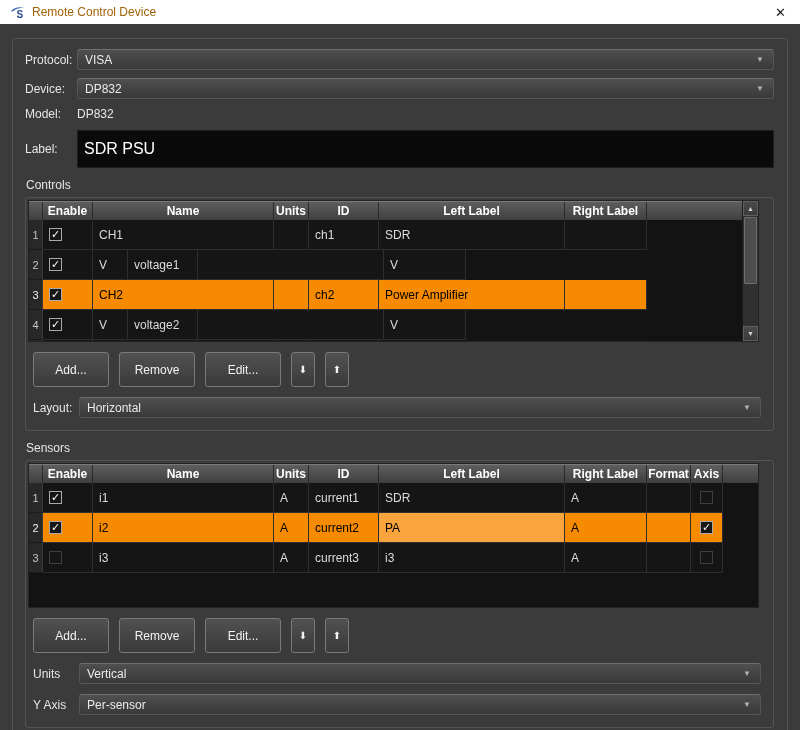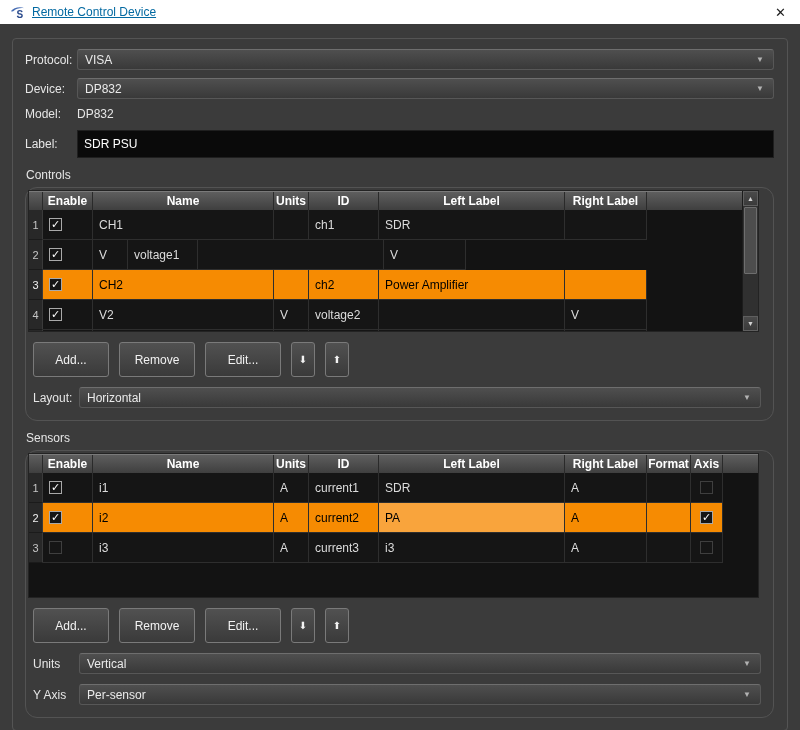--- a/index.html
+++ b/index.html
@@ -1,41 +1,41 @@
 <!DOCTYPE html>
 <html style="--sel: #f68b02; --sel-cur: #f9a43c; --ok-border: #d98b20;"><head>
 <meta charset="utf-8">
 <style>
   html,body{margin:0;padding:0;width:800px;height:730px;overflow:hidden;
     background:#3b3b3b;font-family:"Liberation Sans",sans-serif;font-size:12px;color:#e4e4e4;}
   *{box-sizing:border-box;}
 
   
   .titlebar{height:24px;background:#ffffff;display:flex;align-items:center;padding:0 10px;}
-  .titlebar .title{color:#0369a1;margin-left:6px;font-size:12px;text-decoration:underline;}
+  .titlebar .title{color:#a16207;margin-left:6px;font-size:12px;}
   .close-btn{margin-left:auto;color:#1b1b1b;font-size:13px;line-height:13px;padding:2px 4px;}
 
   
   .outer-frame{margin:14px 12px 0 12px;border:1px solid #545454;border-radius:4px;
     padding:10px 13px 12px 12px;}
 
   
   .frow{display:flex;align-items:center;margin-bottom:8px;}
   .flabel{width:52px;flex:0 0 52px;color:#e6e6e6;}
   .combo{flex:1;height:21px;background:linear-gradient(#4f4f4f,#393939);
     border:1px solid #575757;border-top-color:#6e6e6e;border-radius:3px;
     display:flex;align-items:center;padding:0 9px 0 7px;color:#eaeaea;}
   .combo .arrow{margin-left:auto;color:#b2b2b2;font-size:8px;line-height:8px;}
   .static-value{color:#e6e6e6;}
-  .text-input{flex:1;height:28px;background:#0a0a0a;border:1px solid #1f1f1f;
-    color:#fff;font-family:"Liberation Sans",sans-serif;font-size:12px;padding:0 6px;outline:none;}
+  .text-input{flex:1;height:38px;background:#0a0a0a;border:1px solid #1f1f1f;
+    color:#fff;font-family:"Liberation Sans",sans-serif;font-size:16px;padding:0 6px;outline:none;}
 
   
   .section-label{margin:10px 0 5px 1px;color:#e6e6e6;}
-  .group-box{border:1px solid #535353;border-radius:12px;padding:2px 12px 12px 2px;}
+  .group-box{border:1px solid #535353;border-radius:3px;padding:2px 12px 12px 2px;}
 
   
   .table-widget{width:731px;background:#131313;border:1px solid #232323;display:flex;
     overflow:hidden;}
   .controls-widget{height:142px;}
   .sensors-widget{height:145px;}
   .table-grid{flex:1;overflow:hidden;}
   .trow{display:flex;height:30px;}
   .trow.thead{height:19px;background:linear-gradient(#5e5e5e,#3f3f3f);border-top:1px solid #7a7a7a;}
   .th{display:flex;align-items:center;justify-content:center;font-weight:bold;color:#fff;
@@ -163,21 +163,20 @@
             <div class="td" style="width: 35px; flex: 0 0 35px;"></div>
             <div class="td" style="width: 70px; flex: 0 0 70px;">ch2</div>
             <div class="td" style="width: 186px; flex: 0 0 186px;">Power Amplifier</div>
             <div class="td" style="width: 82px; flex: 0 0 82px;"></div>
           </div>
           <div class="trow">
             <div class="td rownum" style="width: 14px; flex: 0 0 14px;">4</div>
             <div class="td" style="width: 50px; flex: 0 0 50px;">
               <span class="cb checked">✓</span>
             </div>
-            <div class="td" style="width: 181px; flex: 0 0 181px;">V2</div>
             <div class="td" style="width: 35px; flex: 0 0 35px;">V</div>
             <div class="td" style="width: 70px; flex: 0 0 70px;">voltage2</div>
             <div class="td" style="width: 186px; flex: 0 0 186px;"></div>
             <div class="td" style="width: 82px; flex: 0 0 82px;">V</div>
           </div>
           <div class="trow">
             <div class="td rownum" style="width: 14px; flex: 0 0 14px;"></div>
             <div class="td" style="width: 50px; flex: 0 0 50px;"></div>
             <div class="td" style="width: 181px; flex: 0 0 181px;"></div>
             <div class="td" style="width: 35px; flex: 0 0 35px;"></div>

